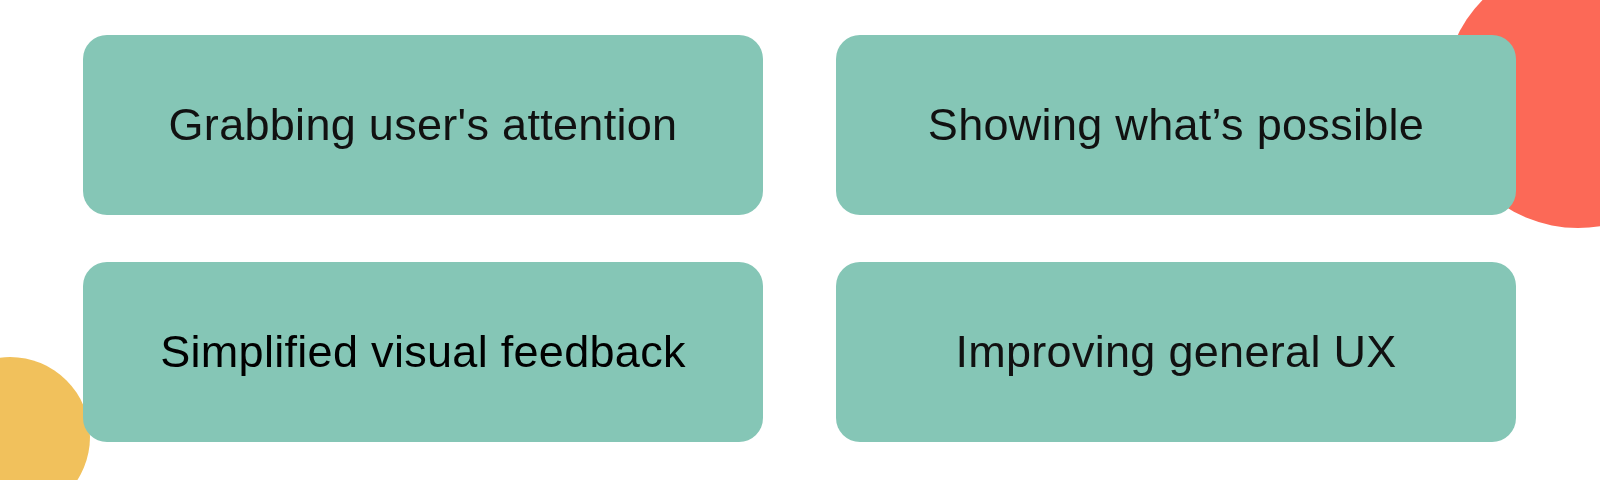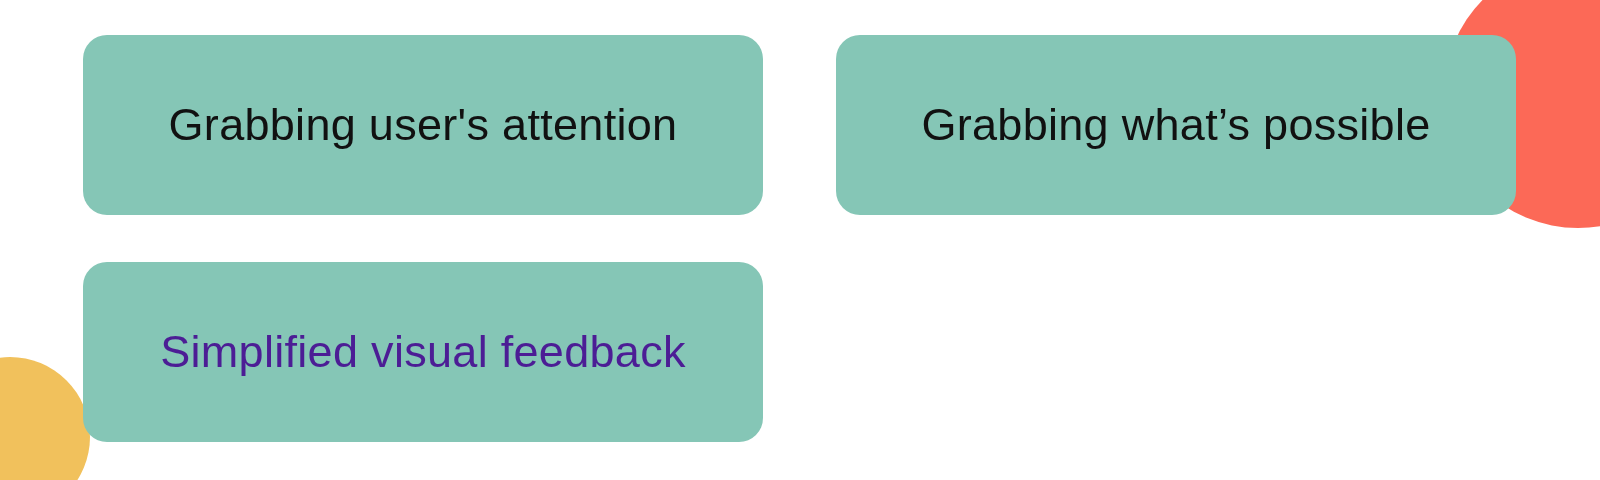--- a/index.html
+++ b/index.html
@@ -63,21 +63,24 @@
 
   <div class="circle circle-red" style="background-color: rgb(252, 105, 87);"></div>
 
   <div class="circle circle-yellow" style="background-color: rgb(241, 193, 92);"></div>
 
   <div class="card card-0" style="background-color: rgb(133, 198, 182);">
     <span class="card-label" style="color: rgb(17, 17, 17);">Grabbing user's attention</span>
   </div>
 
   <div class="card card-1" style="background-color: rgb(133, 198, 182);">
-    <span class="card-label" style="color: rgb(17, 17, 17);">Grabbing what’s possible</span>
+    <span class="card-label" style="color: rgb(17, 17, 17);">Showing what’s possible</span>
   </div>
 
   <div class="card card-2" style="background-color: rgb(133, 198, 182);">
-    <span class="card-label" style="color: #4c1d95;">Simplified visual feedback</span>
+    <span class="card-label" style="color: #000000;">Simplified visual feedback</span>
   </div>
 
+  <div class="card card-3" style="background-color: rgb(133, 198, 182);">
+    <span class="card-label" style="color: rgb(17, 17, 17);">Improving general UX</span>
+  </div>
 
 </div>
 
 </body></html>

